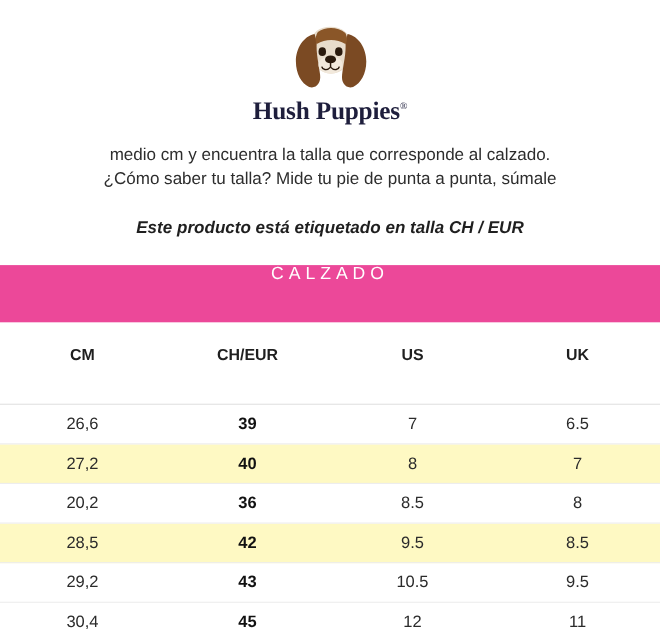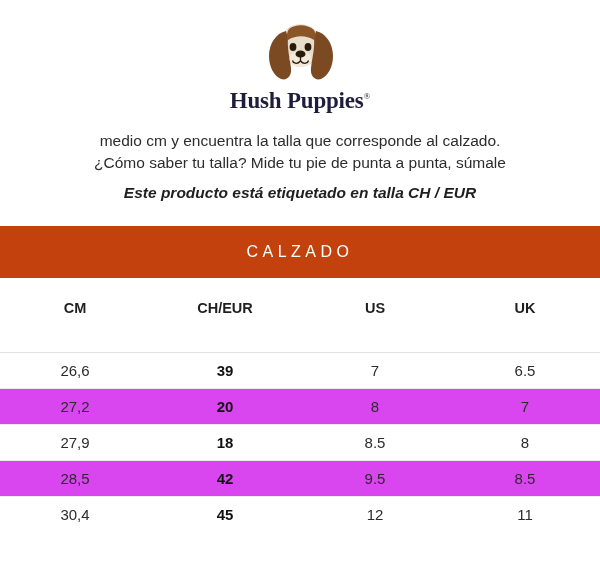--- a/index.html
+++ b/index.html
@@ -49,34 +49,34 @@
   
   .intro {
     margin: 16px auto 0 auto;
     width: 528px;
     text-align: center;
     font-size: 15.5px;
     line-height: 1.45;
     color: #2d2d2d;
   }
   .intro-note {
-    margin-top: 7px;
+    margin-top: 22px;
     font-style: italic;
     font-weight: bold;
     font-size: 15.5px;
     color: #1f1f1f;
   }
 
   
   .banner {
     margin-top: 22px;
-    background: #c2410c;
+    background: #ec4899;
     height: 52px;
     display: flex;
-    align-items: center;
+    align-items: flex-start;
     justify-content: center;
   }
   .banner-title {
     color: #ffffff;
     font-size: 16px;
     letter-spacing: 4.5px;
     font-weight: 400;
   }
 
   
@@ -94,21 +94,21 @@
     border-bottom: 1px solid #e2e2e2;
   }
   table.size-table td {
     font-size: 15px;
     text-align: center;
     padding: 9px 0;
     color: #2b2b2b;
     border-bottom: 1px solid #ededed;
   }
   table.size-table tr.alt td {
-    background: #d946ef;
+    background: #fef9c3;
   }
   table.size-table td.bold {
     font-weight: bold;
     color: #111111;
   }
   table.size-table tr:last-child td {
     border-bottom: none;
   }
 </style>
 </head>
@@ -164,37 +164,43 @@
     </thead>
     <tbody>
       <tr>
         <td>26,6</td>
         <td class="bold">39</td>
         <td>7</td>
         <td>6.5</td>
       </tr>
       <tr class="alt">
         <td>27,2</td>
-        <td class="bold">20</td>
+        <td class="bold">40</td>
         <td>8</td>
         <td>7</td>
       </tr>
       <tr>
-        <td>27,9</td>
-        <td class="bold">18</td>
+        <td>20,2</td>
+        <td class="bold">36</td>
         <td>8.5</td>
         <td>8</td>
       </tr>
       <tr class="alt">
         <td>28,5</td>
         <td class="bold">42</td>
         <td>9.5</td>
         <td>8.5</td>
       </tr>
       <tr>
+        <td>29,2</td>
+        <td class="bold">43</td>
+        <td>10.5</td>
+        <td>9.5</td>
+      </tr>
+      <tr>
         <td>30,4</td>
         <td class="bold">45</td>
         <td>12</td>
         <td>11</td>
       </tr>
     </tbody>
   </table>
 
 </div>
 

